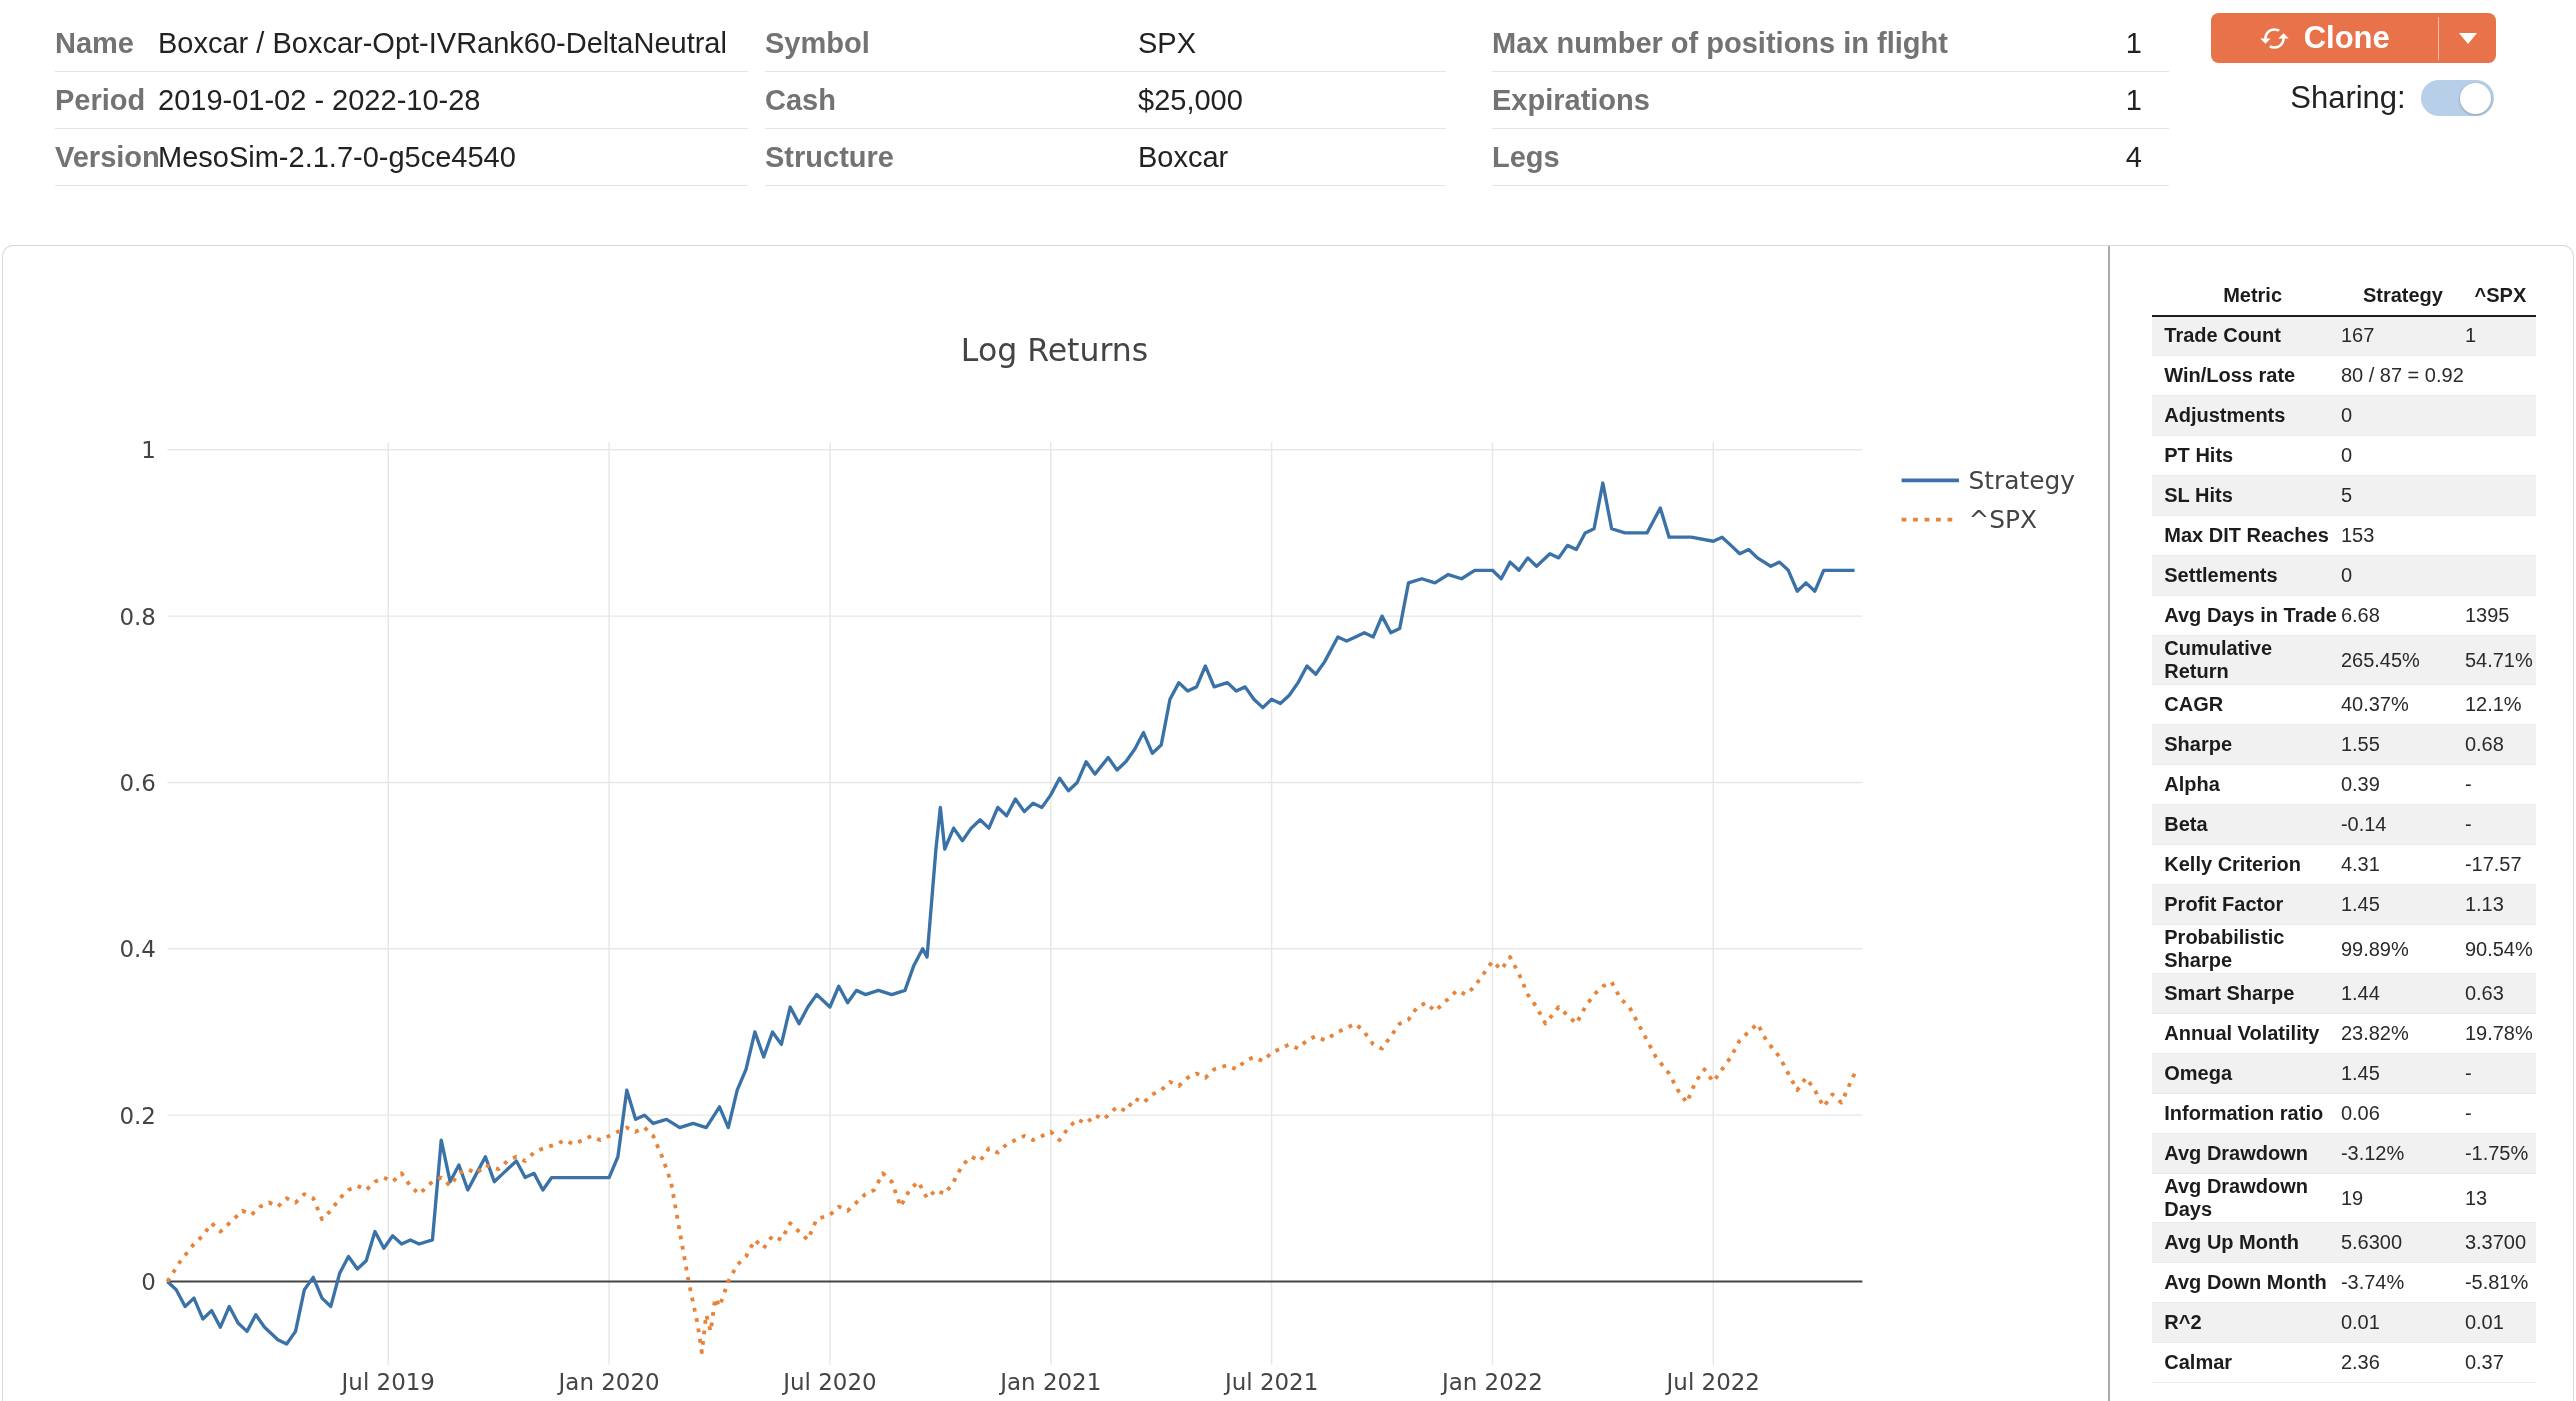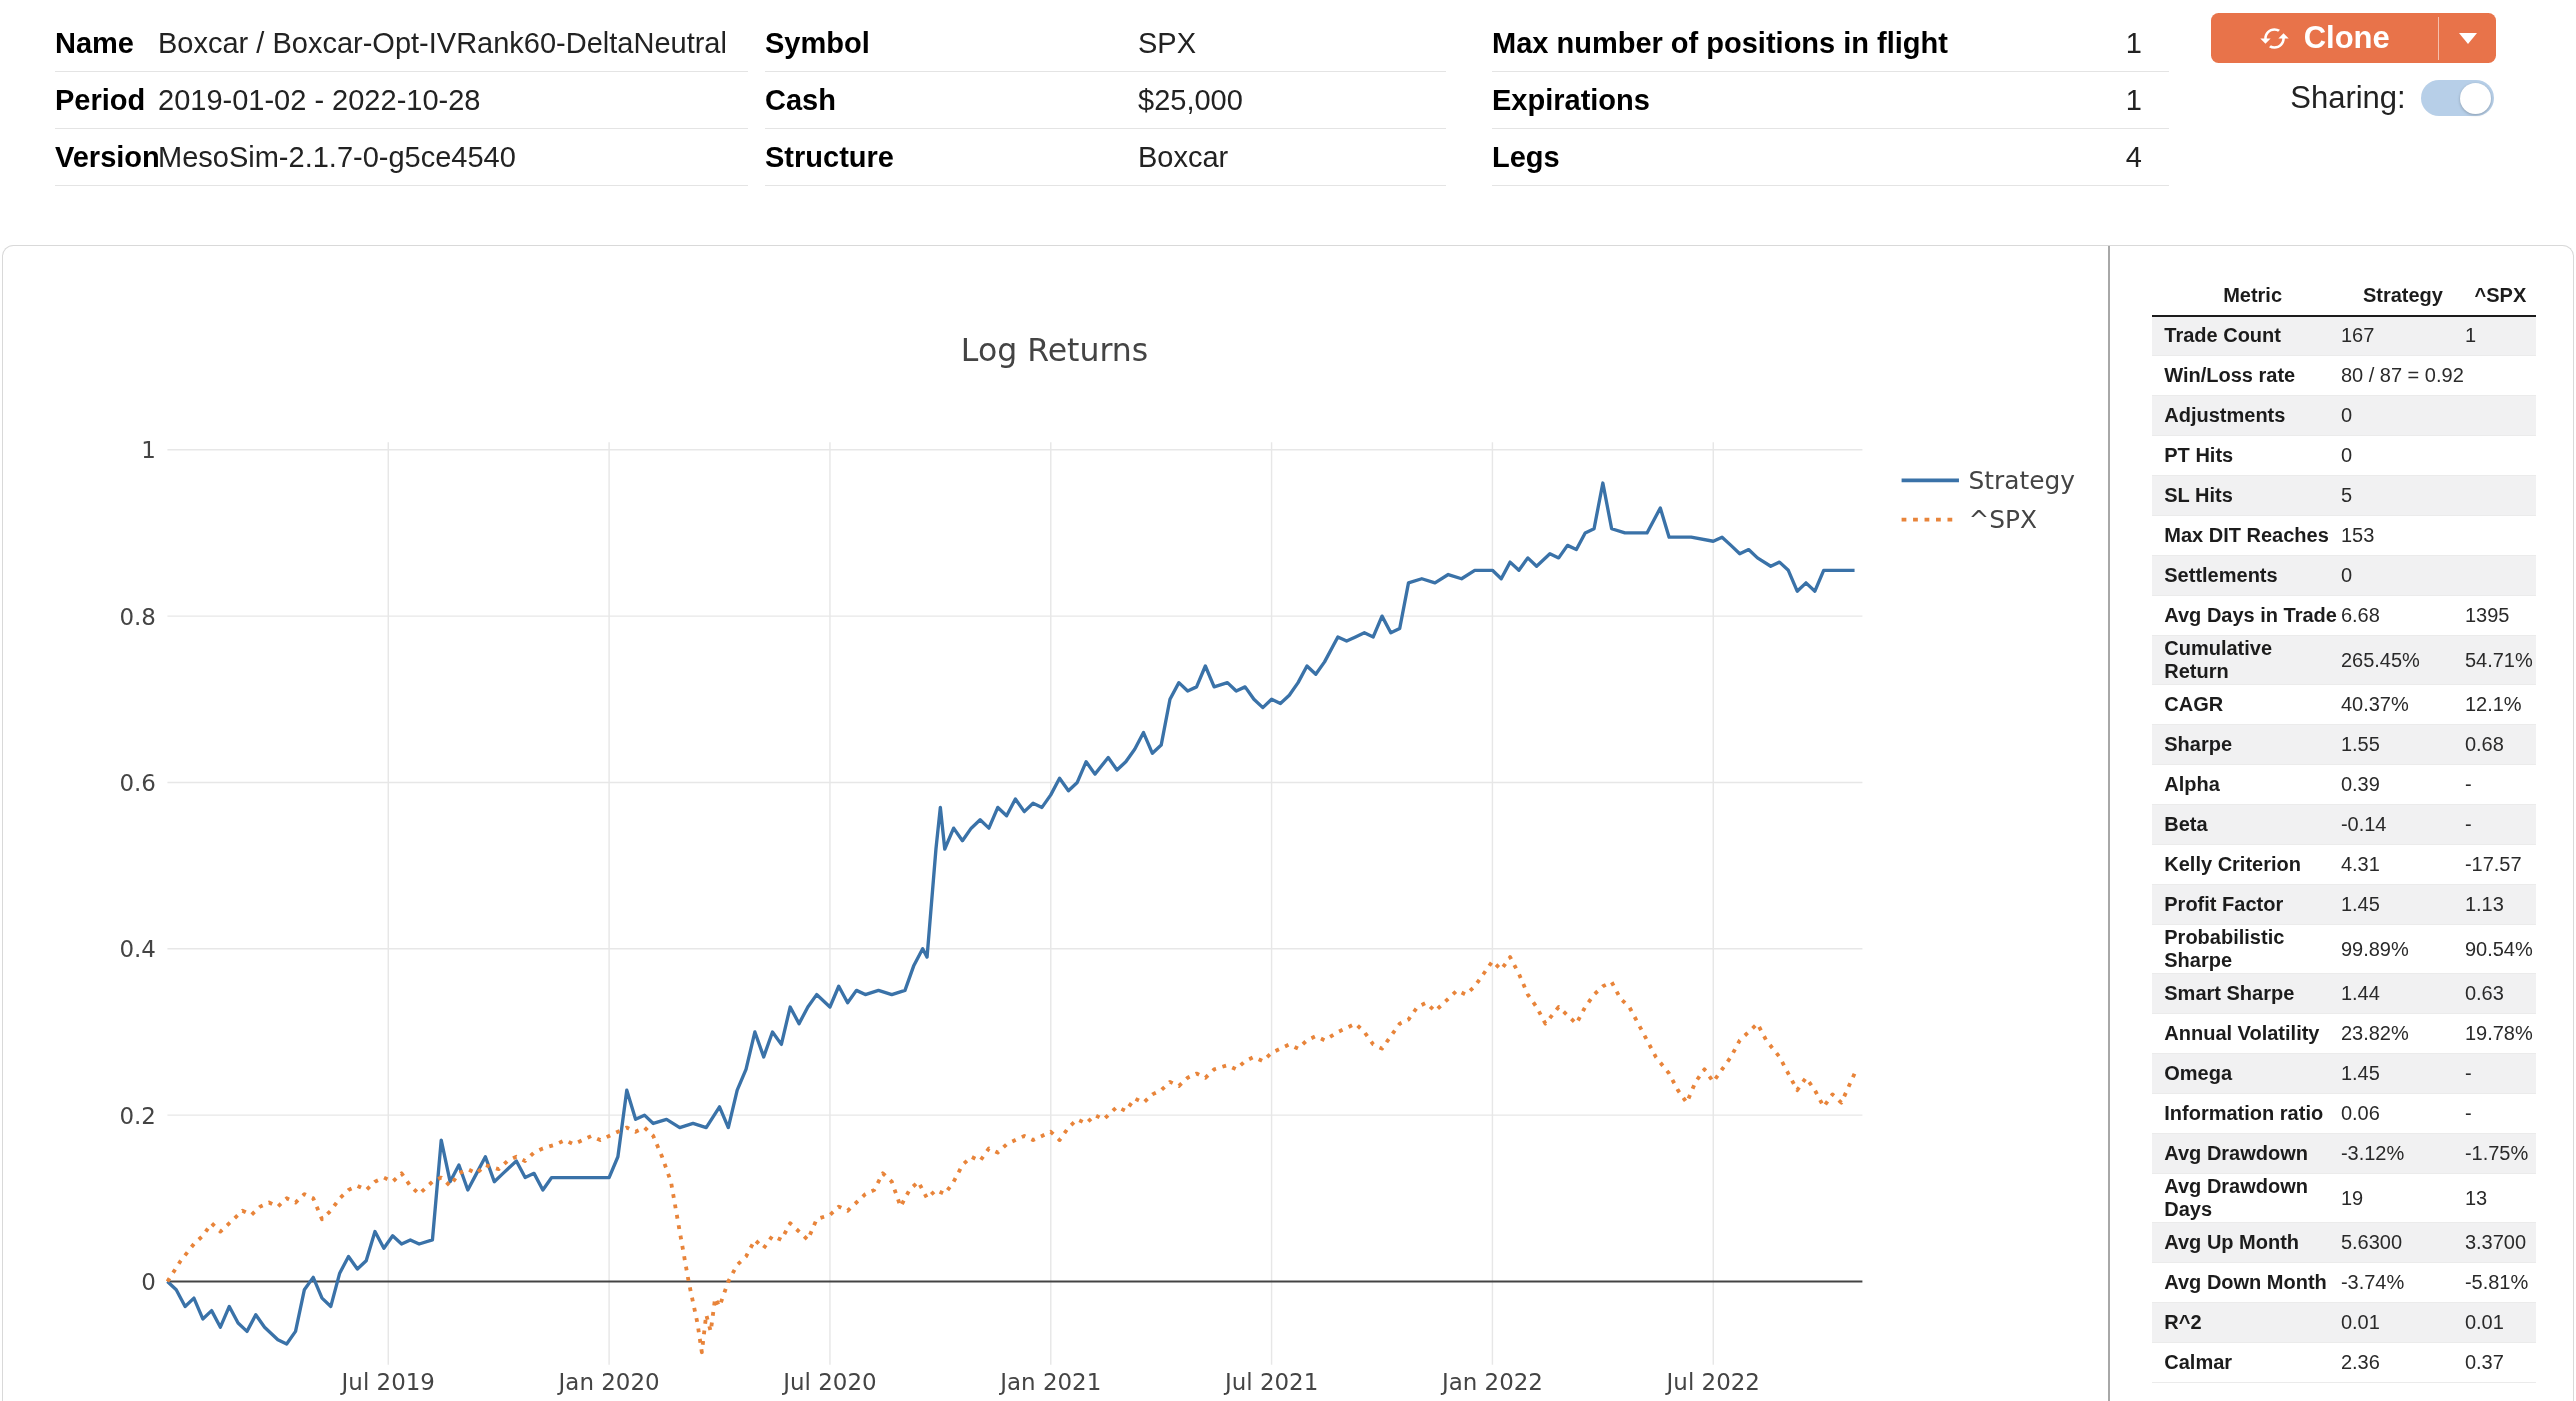--- a/index.html
+++ b/index.html
@@ -3,21 +3,21 @@
 <meta charset="utf-8">
 <style>
   html,body{margin:0;padding:0;background:#fff;}
   .app{position:relative;width:2576px;height:1402px;background:#fff;overflow:hidden;
        font-family:"Liberation Sans",sans-serif;color:#1d1d1f;}
 
   
   .hdr{position:absolute;left:0;top:0;width:2576px;height:245px;background:#fff;}
   .info-group{position:absolute;top:15.3px;}
   .info-row{display:flex;align-items:center;height:56px;border-bottom:1px solid #e4e4e4;}
-  .info-label{font-weight:bold;font-size:29px;color:#000000;flex-shrink:0;}
+  .info-label{font-weight:bold;font-size:29px;color:#737373;flex-shrink:0;}
   .info-value{font-size:29px;color:#222;}
   .g-left{left:55px;width:693px;}
   .g-left .info-label{width:103px;}
   .g-mid{left:765px;width:681px;}
   .g-mid .info-label{width:373px;}
   .g-right{left:1492px;width:677px;}
   .g-right .info-row{justify-content:space-between;}
   .g-right .info-value{padding-right:27px;}
 
   .clone-btn{position:absolute;left:2211px;top:13.4px;width:285px;height:50px;

